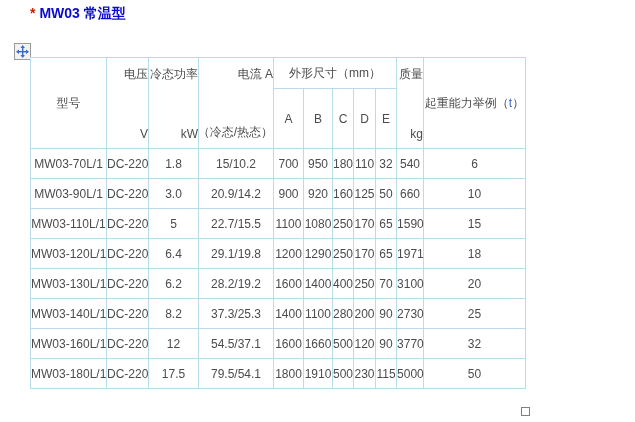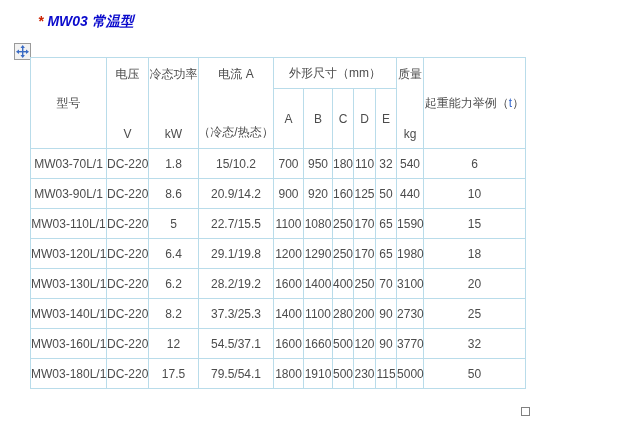--- a/index.html
+++ b/index.html
@@ -1,22 +1,22 @@
 <!DOCTYPE html>
 <html><head>
 <meta charset="utf-8">
 <style>
   html,body{margin:0;padding:0;background:#ffffff;}
   .stage{
     position:relative;width:635px;height:422px;background:#ffffff;
     font-family:"Liberation Sans","DejaVu Sans",sans-serif;overflow:hidden;
   }
   .title{
-    position:absolute;left:30px;top:5px;margin:8px;
-    font-size:14px;font-weight:bold;white-space:nowrap;font-style:italic;
+    position:absolute;left:30px;top:5px;margin:0;
+    font-size:14px;font-weight:bold;white-space:nowrap;
   }
   .title .star{color:#cc2200;margin-right:4px;}
   .title .ttext{color:#0a0acc;}
   .move-handle{
     position:absolute;left:14px;top:43px;width:17px;height:17px;
     border:1px solid #9a9a9a;background:#f2f2f2;box-sizing:border-box;
     display:flex;align-items:center;justify-content:center;cursor:move;
   }
   .resize-square{
     position:absolute;left:521px;top:407px;width:7px;height:7px;
@@ -29,21 +29,21 @@
   }
   table.spec td{
     border:1px solid #b9dcea;text-align:center;vertical-align:middle;
     padding:0;white-space:nowrap;
   }
   tr.h1{height:31px;}
   tr.h2{height:60px;}
   tr.r{height:30px;}
   .vsplit{
     height:89px;box-sizing:border-box;display:flex;flex-direction:column;
-    justify-content:space-between;align-items:center;padding:7px 0;
+    justify-content:space-between;align-items:flex-end;padding:7px 0;
   }
   .cap-t{color:#3366cc;}
 </style>
 </head>
 <body>
 
 <div class="stage">
 
   <h3 class="title"><span class="star">*</span><span class="ttext">MW03 常温型</span></h3>
 
@@ -121,28 +121,28 @@
         <td>950</td>
         <td>180</td>
         <td>110</td>
         <td>32</td>
         <td>540</td>
         <td>6</td>
       </tr>
       <tr class="r">
         <td>MW03-90L/1</td>
         <td>DC-220</td>
-        <td>8.6</td>
+        <td>3.0</td>
         <td>20.9/14.2</td>
         <td>900</td>
         <td>920</td>
         <td>160</td>
         <td>125</td>
         <td>50</td>
-        <td>440</td>
+        <td>660</td>
         <td>10</td>
       </tr>
       <tr class="r">
         <td>MW03-110L/1</td>
         <td>DC-220</td>
         <td>5</td>
         <td>22.7/15.5</td>
         <td>1100</td>
         <td>1080</td>
         <td>250</td>
@@ -154,21 +154,21 @@
       <tr class="r">
         <td>MW03-120L/1</td>
         <td>DC-220</td>
         <td>6.4</td>
         <td>29.1/19.8</td>
         <td>1200</td>
         <td>1290</td>
         <td>250</td>
         <td>170</td>
         <td>65</td>
-        <td>1980</td>
+        <td>1971</td>
         <td>18</td>
       </tr>
       <tr class="r">
         <td>MW03-130L/1</td>
         <td>DC-220</td>
         <td>6.2</td>
         <td>28.2/19.2</td>
         <td>1600</td>
         <td>1400</td>
         <td>400</td>

